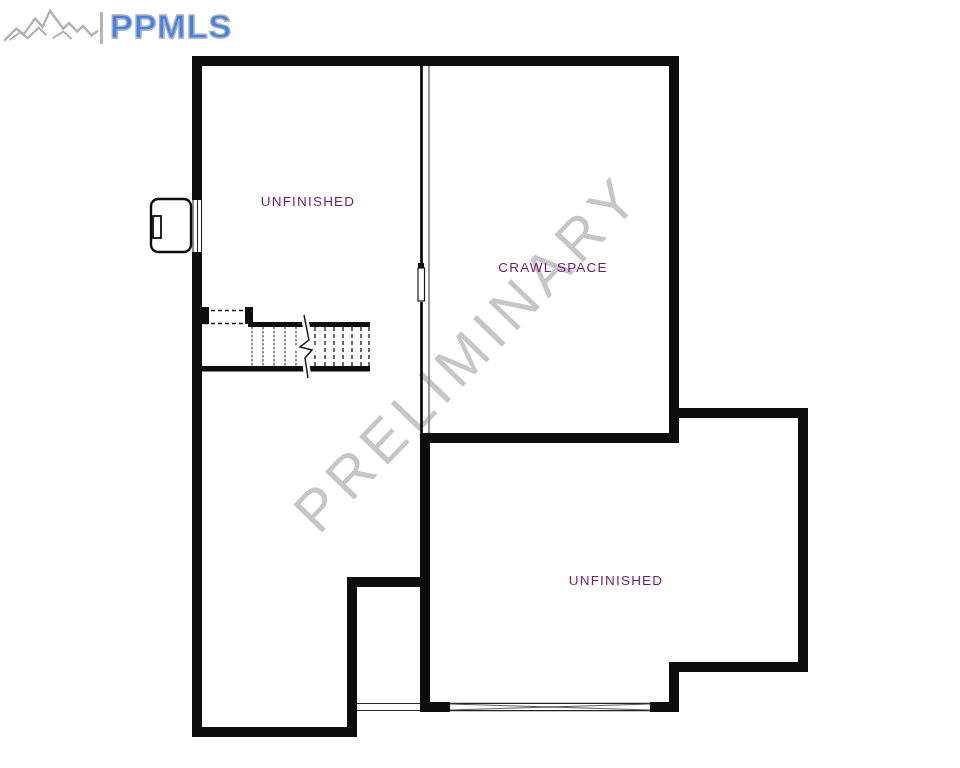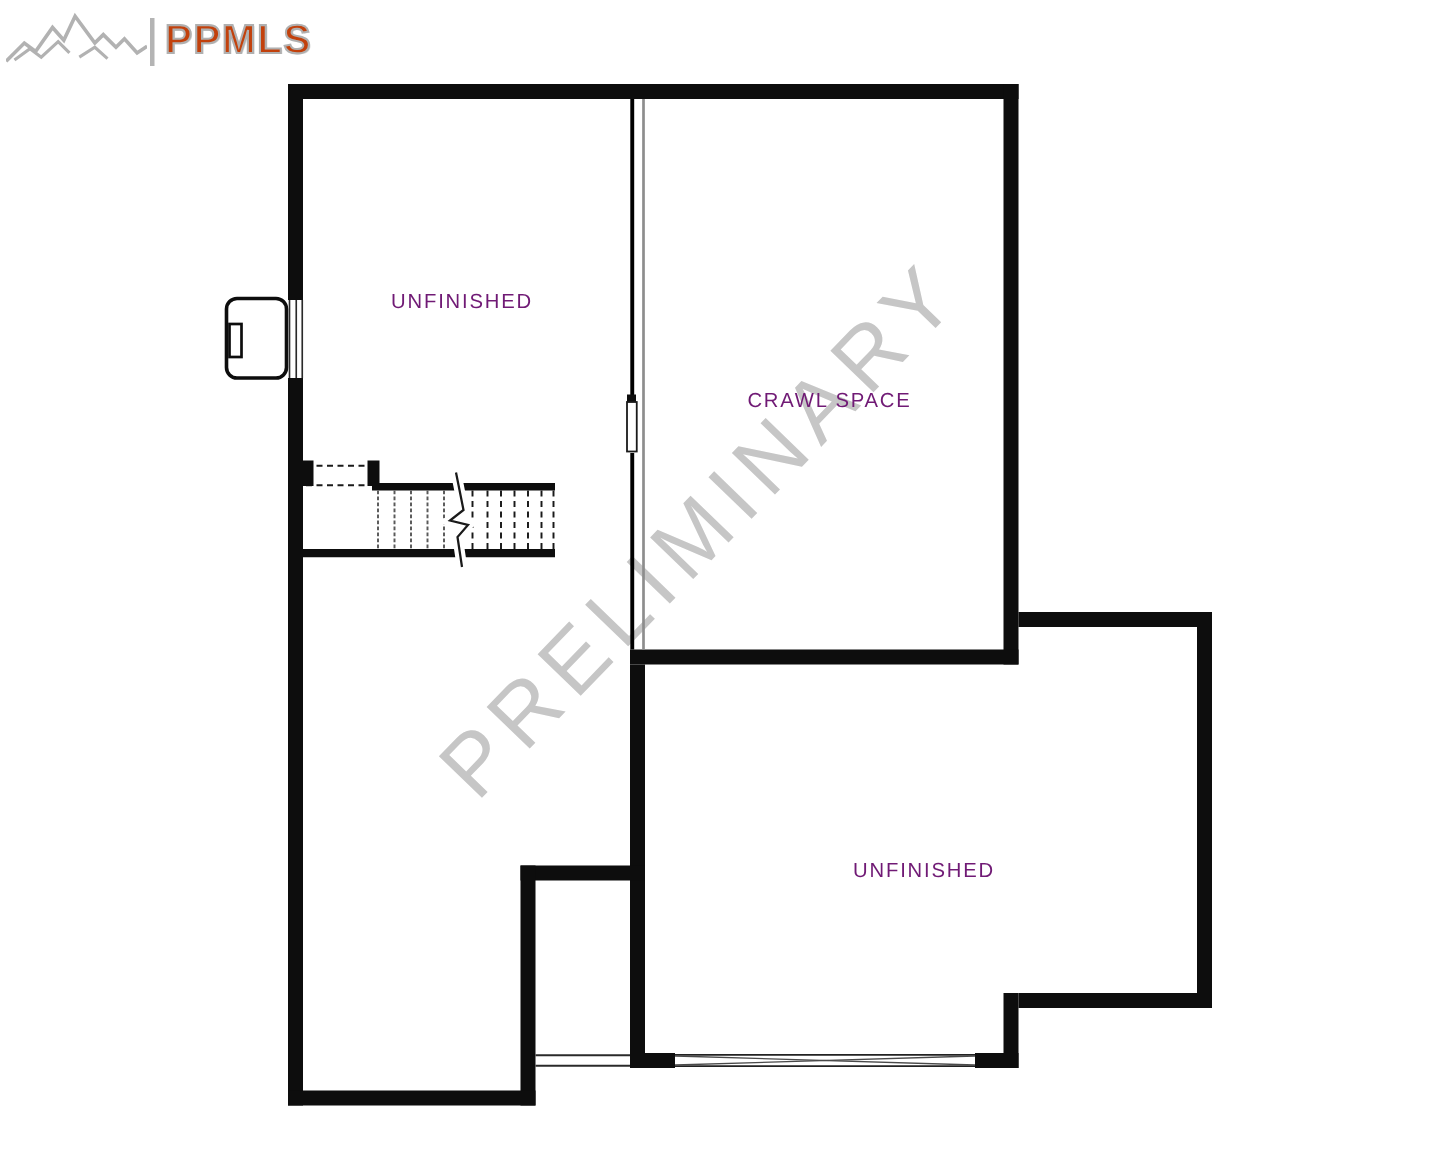--- a/index.html
+++ b/index.html
@@ -5,22 +5,22 @@
   html,body{margin:0;padding:0;background:#ffffff;}
   .stage{
     position:relative;width:960px;height:768px;background:#ffffff;overflow:hidden;
     font-family:"Liberation Sans",sans-serif;
   }
   
   .logo{position:absolute;left:4px;top:4px;z-index:3;user-select:none;}
   .logo-top{display:flex;align-items:flex-end;height:40px;}
   .logo-divider{display:inline-block;width:0;height:32px;border-left:3px solid #b4b4b4;margin-left:2px;}
   .logo-brand{
-    font-size:27px;font-weight:bold;letter-spacing:1px;line-height:36px;margin-left:7px;
-    color:#c2410c;-webkit-text-stroke:1.4px #b0b0b0;text-shadow:1px 1px 0 #d9d9d9;
+    font-size:34px;font-weight:bold;letter-spacing:1px;line-height:36px;margin-left:7px;
+    color:#3b82f6;-webkit-text-stroke:1.4px #b0b0b0;text-shadow:1px 1px 0 #d9d9d9;
   }
   .logo-copyright{
     font-size:20px;font-weight:bold;letter-spacing:.5px;line-height:20px;margin-top:-2px;
     color:#ffffff;-webkit-text-stroke:1.3px #b0b0b0;text-shadow:1px 1px 0 #d9d9d9;
     white-space:nowrap;
   }
   
   .preliminary{
     position:absolute;left:467px;top:353px;z-index:1;
     transform:translate(-50%,-50%) rotate(-46deg);transform-origin:center;

